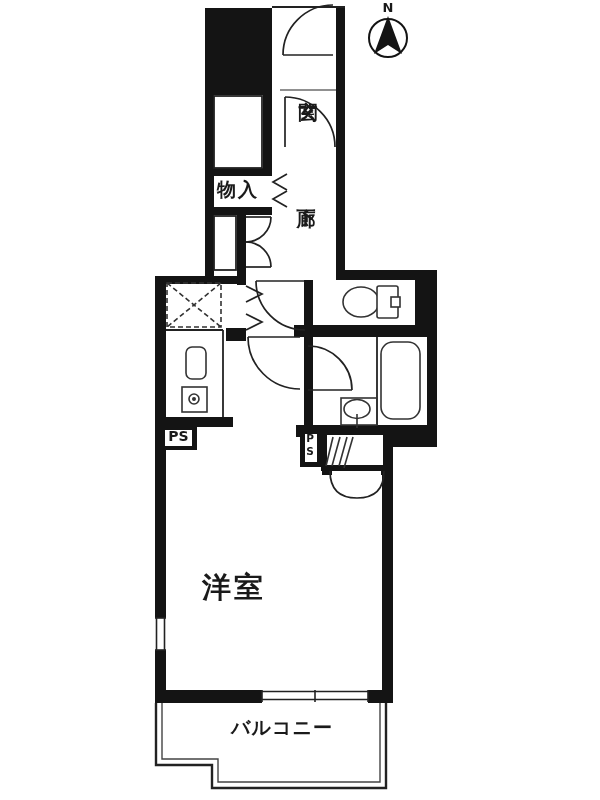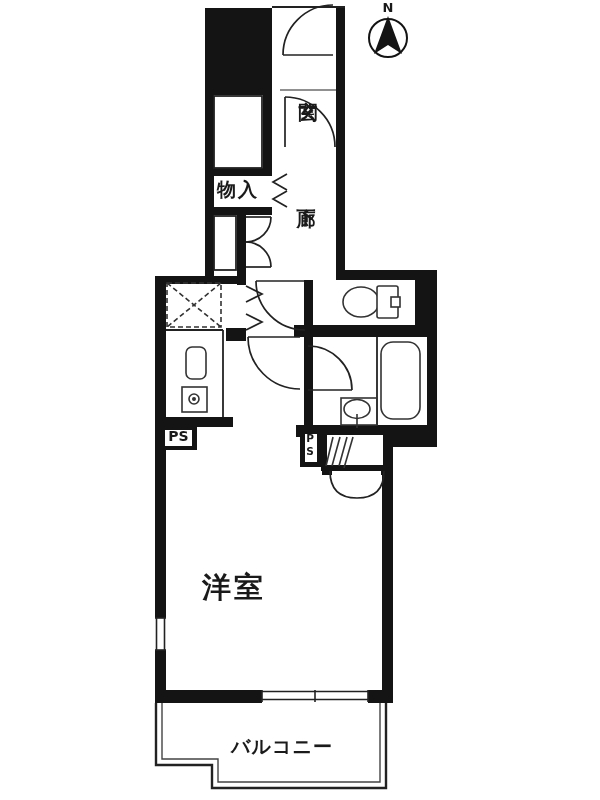--- a/index.html
+++ b/index.html
@@ -8,21 +8,21 @@
   #plan-svg{position:absolute;left:0;top:0;}
   .lbl{position:absolute;color:#1a1a1a;white-space:nowrap;}
   .vtext{writing-mode:vertical-rl;text-orientation:upright;letter-spacing:2px;}
   .lbl-genkan{left:296px;top:86px;font-size:19px;font-weight:600;}
   .lbl-monoiri{left:211px;top:177px;width:54px;text-align:center;font-size:19px;font-weight:600;letter-spacing:2px;}
   .lbl-rouka{left:294px;top:193px;font-size:19px;font-weight:600;}
   .lbl-ps-kitchen{left:163px;top:428px;width:31px;text-align:center;font-size:14px;font-weight:700;}
   .lbl-ps-bath{left:304px;top:432px;font-size:10.5px;font-weight:700;letter-spacing:1px;}
   .lbl-room{left:202px;top:540px;width:150px;text-align:left;font-size:29px;font-weight:600;letter-spacing:3px;margin-top:28px;}
   .lbl-size{left:202px;top:572px;width:150px;text-align:center;font-size:26px;font-weight:600;}
-  .lbl-balcony{left:207px;top:734px;width:150px;text-align:center;font-size:19px;font-weight:600;letter-spacing:1px;}
+  .lbl-balcony{left:207px;top:715px;width:150px;text-align:center;font-size:19px;font-weight:600;letter-spacing:1px;}
   .lbl-n{left:374px;top:0px;width:28px;text-align:center;font-size:13px;font-weight:700;}
 </style>
 </head>
 <body>
 
 <div id="stage">
 
   <svg id="plan-svg" width="600" height="800" viewBox="0 0 600 800">
 
     <g fill="#141414" stroke="none">

